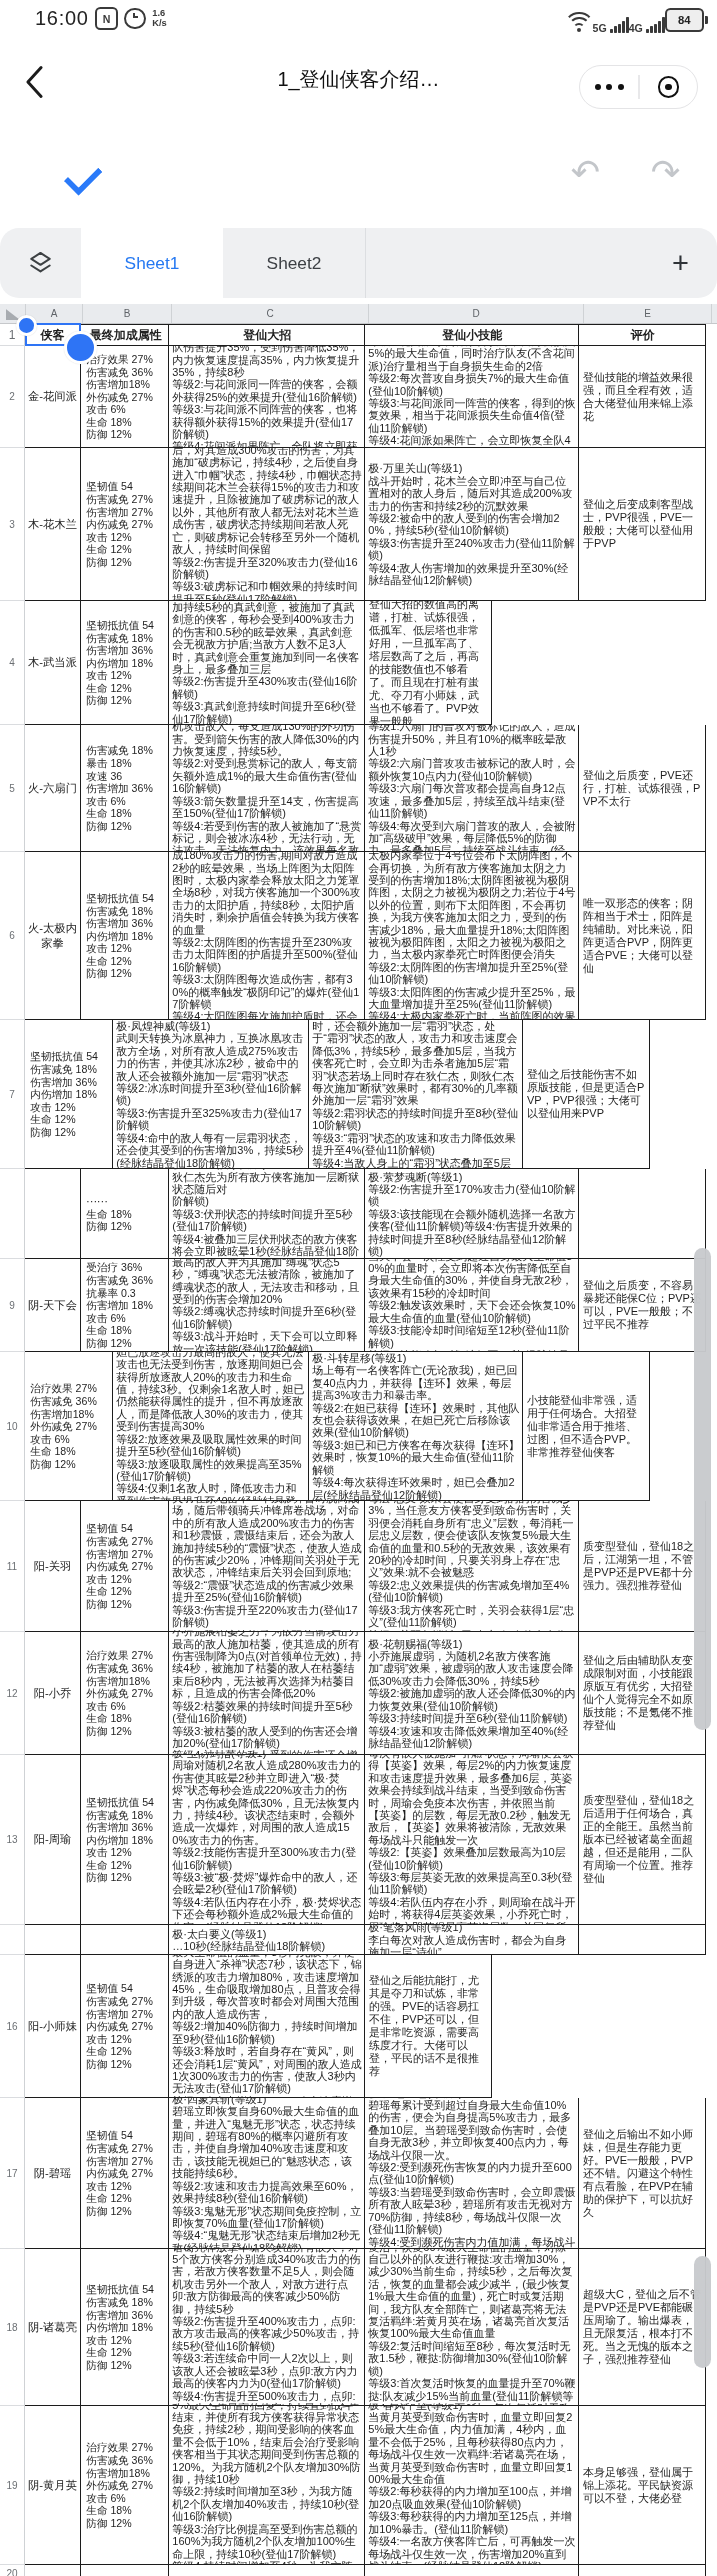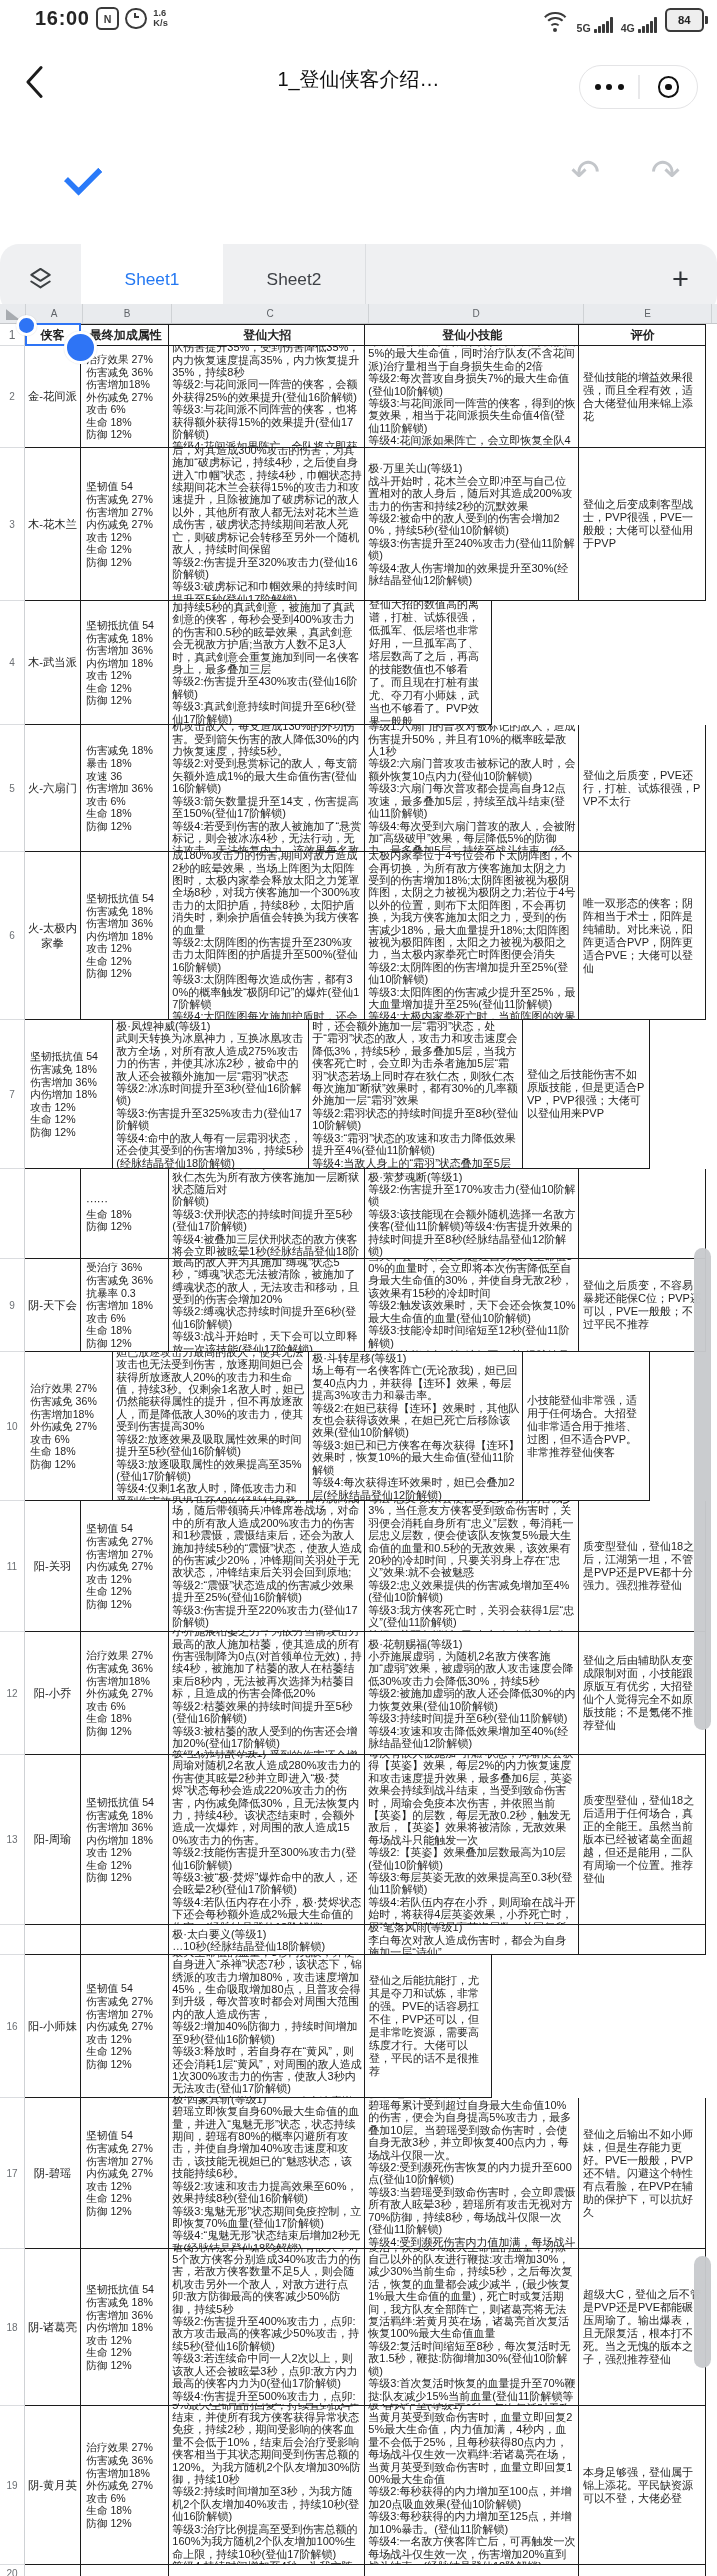--- a/index.html
+++ b/index.html
@@ -2,27 +2,27 @@
 <html style="font-size:10.6px"><head>
 <meta charset="utf-8">
 <style>
   html,body{margin:0;padding:0;background:#fff;}
   body{font-family:"Liberation Sans","DejaVu Sans",sans-serif;color:#1f1f1f;}
   #screen{position:relative;width:717px;height:2576px;background:#fff;overflow:hidden;}
 
   
   .statusbar{position:absolute;top:0;left:0;width:717px;height:37px;display:flex;align-items:center;}
   .sb-left{display:flex;align-items:center;gap:6.6px;margin-left:35px;}
-  .sb-time{font-size:20px;font-weight:700;color:#242424;letter-spacing:0.7px;}
+  .sb-time{font-size:20px;font-weight:400;color:#242424;letter-spacing:0.7px;}
   .sb-nfc{width:18.6px;height:18.6px;border:2px solid #3a3a3a;border-radius:5.3px;display:flex;align-items:center;justify-content:center;font-size:10.6px;font-weight:700;color:#3a3a3a;}
   .sb-clock{width:17.3px;height:17.3px;border:2px solid #3a3a3a;border-radius:50%;position:relative;}
   .sb-clock:before{content:"";position:absolute;left:6.6px;top:2.7px;width:2px;height:5.3px;background:#3a3a3a;}
   .sb-clock:after{content:"";position:absolute;left:6.6px;top:6.6px;width:5.3px;height:2px;background:#3a3a3a;}
   .sb-speed{display:flex;flex-direction:column;line-height:9.3px;font-size:9.3px;color:#3a3a3a;font-weight:600;}
-  .sb-right{position:absolute;right:9.3px;top:4px;display:flex;align-items:flex-end;gap:8px;height:29px;}
+  .sb-right{position:absolute;right:9.3px;top:4px;display:flex;align-items:flex-end;height:29px;}
   .wifi{position:relative;width:26.6px;height:21px;}
   .wifi i{position:absolute;left:50%;border:2px solid #3a3a3a;border-color:#3a3a3a transparent transparent transparent;border-radius:50%;transform:translateX(-50%);}
   .wifi .a1{width:26.6px;height:26.6px;top:0;}
   .wifi .a2{width:17.3px;height:17.3px;top:5.3px;}
   .wifi .a3{width:8px;height:8px;top:10.6px;}
   .wifi .dot{position:absolute;left:50%;top:16px;width:4px;height:4px;background:#3a3a3a;border-radius:50%;transform:translateX(-50%);}
   .net{display:flex;align-items:flex-end;gap:2px;}
   .net .g{font-size:10.6px;font-weight:700;color:#3a3a3a;margin-right:1.3px;line-height:9.3px;}
   .bars{display:flex;align-items:flex-end;gap:1.3px;}
   .bars b{width:2.7px;background:#3a3a3a;display:block;border-radius:0.7px;}
@@ -43,21 +43,21 @@
   .cap-target i:before{content:"";width:6.6px;height:6.6px;background:#111;border-radius:50%;}
 
   
   .toolbar{position:absolute;top:129px;left:0;width:717px;height:100px;background:#fff;}
   .check{position:absolute;left:66px;top:37px;width:28px;height:14.6px;border-left:6px solid #2a7af9;border-bottom:6px solid #2a7af9;transform:rotate(-45deg);border-radius:1.3px;}
   .undo,.redo{position:absolute;top:22.6px;font-size:35px;color:#c3c6ca;line-height:40px;}
   .undo{right:117px;}
   .redo{right:37px;}
 
   
-  .tabbar{position:absolute;top:244px;left:0;width:717px;height:70px;background:#eff0f2;display:flex;align-items:stretch;border-radius:19px;}
+  .tabbar{position:absolute;top:228px;left:0;width:717px;height:70px;background:#eff0f2;display:flex;align-items:stretch;border-radius:19px;}
   .sheets-icon{width:81px;display:flex;align-items:center;justify-content:center;}
   .tab{display:flex;align-items:center;justify-content:center;font-size:17.3px;}
   .tab1{width:142px;background:#fff;color:#2478f2;}
   .tab2{width:142px;color:#3d4045;border-right:1.3px solid #dcdee1;}
   .tab-add{margin-left:auto;width:73px;display:flex;align-items:center;justify-content:center;font-size:29px;color:#2f3338;font-weight:300;}
 
   
   .sheetwrap{position:absolute;top:299px;left:0;width:717px;}
   .letters{display:flex;height:18.6px;background:#e9ebee;border-bottom:0.7px solid #c6c8cb;margin-top:5.3px;}
   .letters div{display:flex;align-items:center;justify-content:center;font-size:10px;color:#5f6368;border-right:0.7px solid #cfd2d5;}

